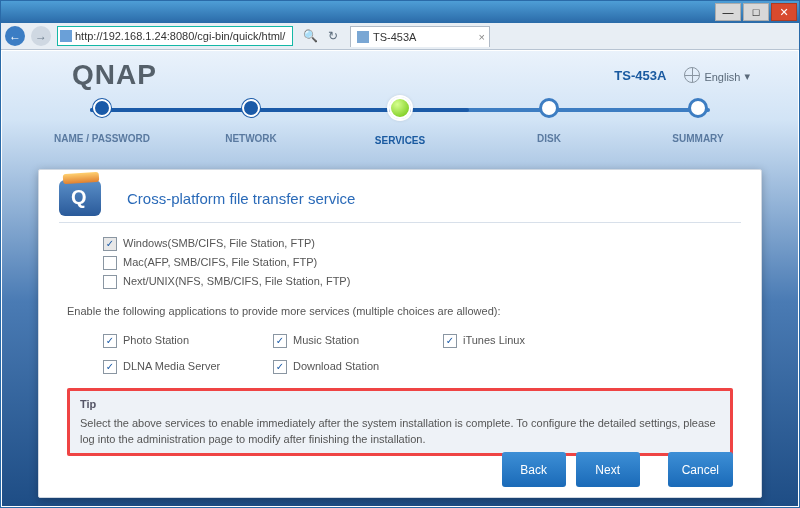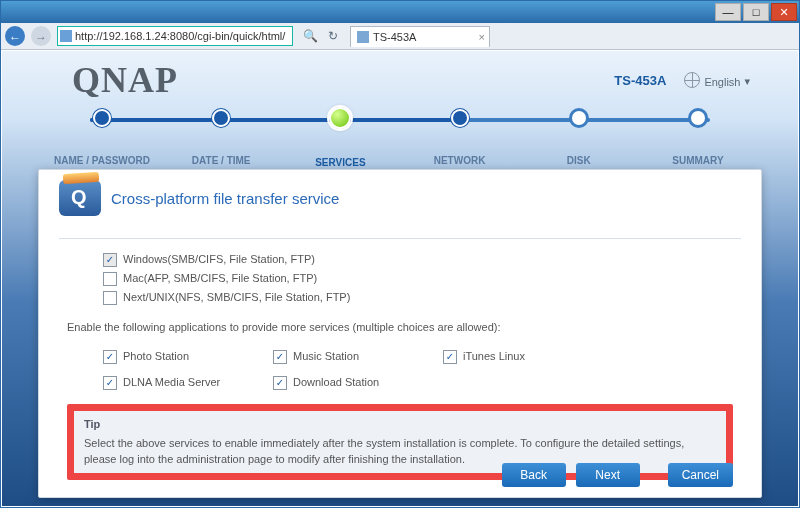--- a/index.html
+++ b/index.html
@@ -12,54 +12,54 @@
 .nav-fwd{background:#cfd8e2;color:#6a7a8a}
 .url-box{flex:0 0 230px;height:18px;border:1px solid #14b8a6;background:#fff;display:flex;align-items:center;padding:0 2px;font-size:11px;color:#333;overflow:hidden;white-space:nowrap}
 .url-icon{width:12px;height:12px;background:#6aa0d8;margin-right:3px;flex-shrink:0}
 .search-icn{margin-left:4px;color:#5a6a7a}
 .tab-strip{display:flex;align-items:flex-end;margin-left:6px}
 .tab{height:20px;border:1px solid #b0bac6;border-bottom:none;background:#fff;padding:0 22px 0 6px;display:flex;align-items:center;font-size:11px;color:#333;position:relative;min-width:110px}
 .tab-fav{width:12px;height:12px;background:#7aa7d4;margin-right:4px}
 .tab-x{position:absolute;right:4px;color:#888;font-size:11px}
 .content{position:absolute;top:50px;left:1px;right:1px;bottom:1px;background:linear-gradient(#eaf2fb 0%,#d2e4f6 15%,#4a7bb4 55%,#1e4d85 100%);overflow:hidden}
 .header{display:flex;align-items:center;justify-content:space-between;padding:8px 48px 4px 70px}
-.qnap-logo{font-family:Liberation Serif, serif;font-size:36px;font-weight:900;letter-spacing:1px;color:#55606a}
+.qnap-logo{font-family:Liberation Sans, sans-serif;font-size:28px;font-weight:900;letter-spacing:1px;color:#55606a}
 .model{font-weight:bold;color:#1a5aa0;font-size:13px}
 .lang{display:flex;align-items:flex-end;gap:4px;color:#5a6a7a;font-size:11px;cursor:default}
 .globe{width:14px;height:14px;border:1px solid #8a96a2;border-radius:50%;position:relative}
 .globe:before{content:"";position:absolute;left:0;right:0;top:50%;border-top:1px solid #8a96a2}
 .globe:after{content:"";position:absolute;top:0;bottom:0;left:50%;border-left:1px solid #8a96a2}
 .stepper{position:relative;margin:4px 60px 0;height:46px}
 .step-line{position:absolute;top:9px;left:28px;right:28px;height:4px;background:#3d7dc2;border-radius:2px}
 .step-line-done{position:absolute;top:9px;left:28px;width:56%;height:4px;background:#1a5aa8;border-radius:2px}
 .steps{position:absolute;left:0;right:0;display:flex;justify-content:space-between}
 .step{display:flex;flex-direction:column;align-items:center;width:80px}
 .dot{width:14px;height:14px;border-radius:50%;background:#1a5aa8;border:2px solid #fff;box-shadow:0 0 0 1px #1a5aa8}
 .dot.future{background:#fff;box-shadow:0 0 0 1px #3d7dc2;border:2px solid #3d7dc2}
 .dot.current{width:18px;height:18px;background:radial-gradient(circle at 35% 30%,#d6ff8e,#6ac20a);box-shadow:0 0 0 2px #fff,0 0 4px rgba(0,0,0,.3);margin-top:-2px}
-.step-lbl{margin-top:28px;font-size:10px;font-weight:bold;color:#5a7aa0;text-align:center;white-space:nowrap}
+.step-lbl{margin-top:16px;font-size:10px;font-weight:bold;color:#5a7aa0;text-align:center;white-space:nowrap}
 .step-lbl.cur{color:#1a5aa0}
 .panel{position:absolute;left:36px;right:36px;top:118px;bottom:8px;background:#fff;border:1px solid #d0d8e2;box-shadow:0 2px 8px rgba(0,0,0,.25);border-radius:2px;padding:10px 20px 12px;box-sizing:border-box}
-.panel-head{display:flex;align-items:center;gap:10px;border-bottom:1px solid #d8e0ea;padding-bottom:22px}
+.panel-head{display:flex;align-items:center;gap:26px;border-bottom:1px solid #d8e0ea;padding-bottom:6px}
 .phead-icon{width:42px;height:36px;background:linear-gradient(#5a8fc8,#2a5a9a);border-radius:6px;position:relative}
 .phead-icon:before{content:"";position:absolute;top:-7px;left:4px;width:36px;height:10px;background:linear-gradient(#ffd070,#e08030);border-radius:3px;transform:rotate(-4deg)}
 .phead-icon:after{content:"Q";position:absolute;color:#fff;font-weight:900;font-size:20px;left:12px;top:6px}
 .panel-title{color:#2a6ab8;font-size:15px}
 .panel-body{padding:10px 8px 0;color:#555;font-size:11px;line-height:1.45}
 .intro{margin-bottom:10px}
 .os-opts{margin:0 0 14px 36px}
 .chk-row{display:flex;align-items:center;gap:6px;margin:3px 0}
 .chk{width:12px;height:12px;border:1px solid #8a96a2;background:#fff;display:inline-flex;align-items:center;justify-content:center;flex-shrink:0}
 .chk.disabled{background:#e8e8e8}
 .chk .tick{font-size:10px;line-height:1;color:#1a5aa8}
 .apps{display:grid;grid-template-columns:170px 170px 170px;gap:4px 0;margin:6px 0 10px 36px}
-.tip{background:#eef2f7;border:7px solid #ef4444;border-radius:2px;padding:6px 10px;margin-top:6px}
+.tip{background:#eef2f7;border:3px solid #ef4444;border-radius:2px;padding:6px 10px;margin-top:6px}
 .tip-t{font-weight:bold;color:#556;margin-bottom:3px}
 .btnbar{position:absolute;right:28px;bottom:10px;display:flex;gap:10px}
-.btn{min-width:64px;height:24px;border:none;border-radius:3px;background:linear-gradient(#3d8fd6,#1a6ab8);color:#fff;font-size:12px;cursor:default;padding:0 14px}
+.btn{min-width:64px;height:35px;border:none;border-radius:3px;background:linear-gradient(#3d8fd6,#1a6ab8);color:#fff;font-size:12px;cursor:default;padding:0 14px}
 .btn.cancel{margin-left:18px}
 </style>
 </head>
 <body>
 
 <div class="win-frame">
 
   <div class="titlebar">
     <div class="tb-btn tb-min">—</div>
     <div class="tb-btn tb-max">□</div>
@@ -101,29 +101,25 @@
     <div class="stepper">
       <div class="step-line"></div>
       <div class="step-line-done"></div>
       <div class="steps" id="steps-container">
           <div class="step">
             <div class="dot"></div>
             <div class="step-lbl">NAME / PASSWORD</div>
           </div>
           <div class="step">
             <div class="dot"></div>
-            <div class="step-lbl">DATE / TIME</div>
+            <div class="step-lbl">NETWORK</div>
           </div>
           <div class="step">
             <div class="dot current"></div>
             <div class="step-lbl cur">SERVICES</div>
-          </div>
-          <div class="step">
-            <div class="dot"></div>
-            <div class="step-lbl">NETWORK</div>
           </div>
           <div class="step">
             <div class="dot future"></div>
             <div class="step-lbl">DISK</div>
           </div>
           <div class="step">
             <div class="dot future"></div>
             <div class="step-lbl">SUMMARY</div>
           </div>
         </div>

